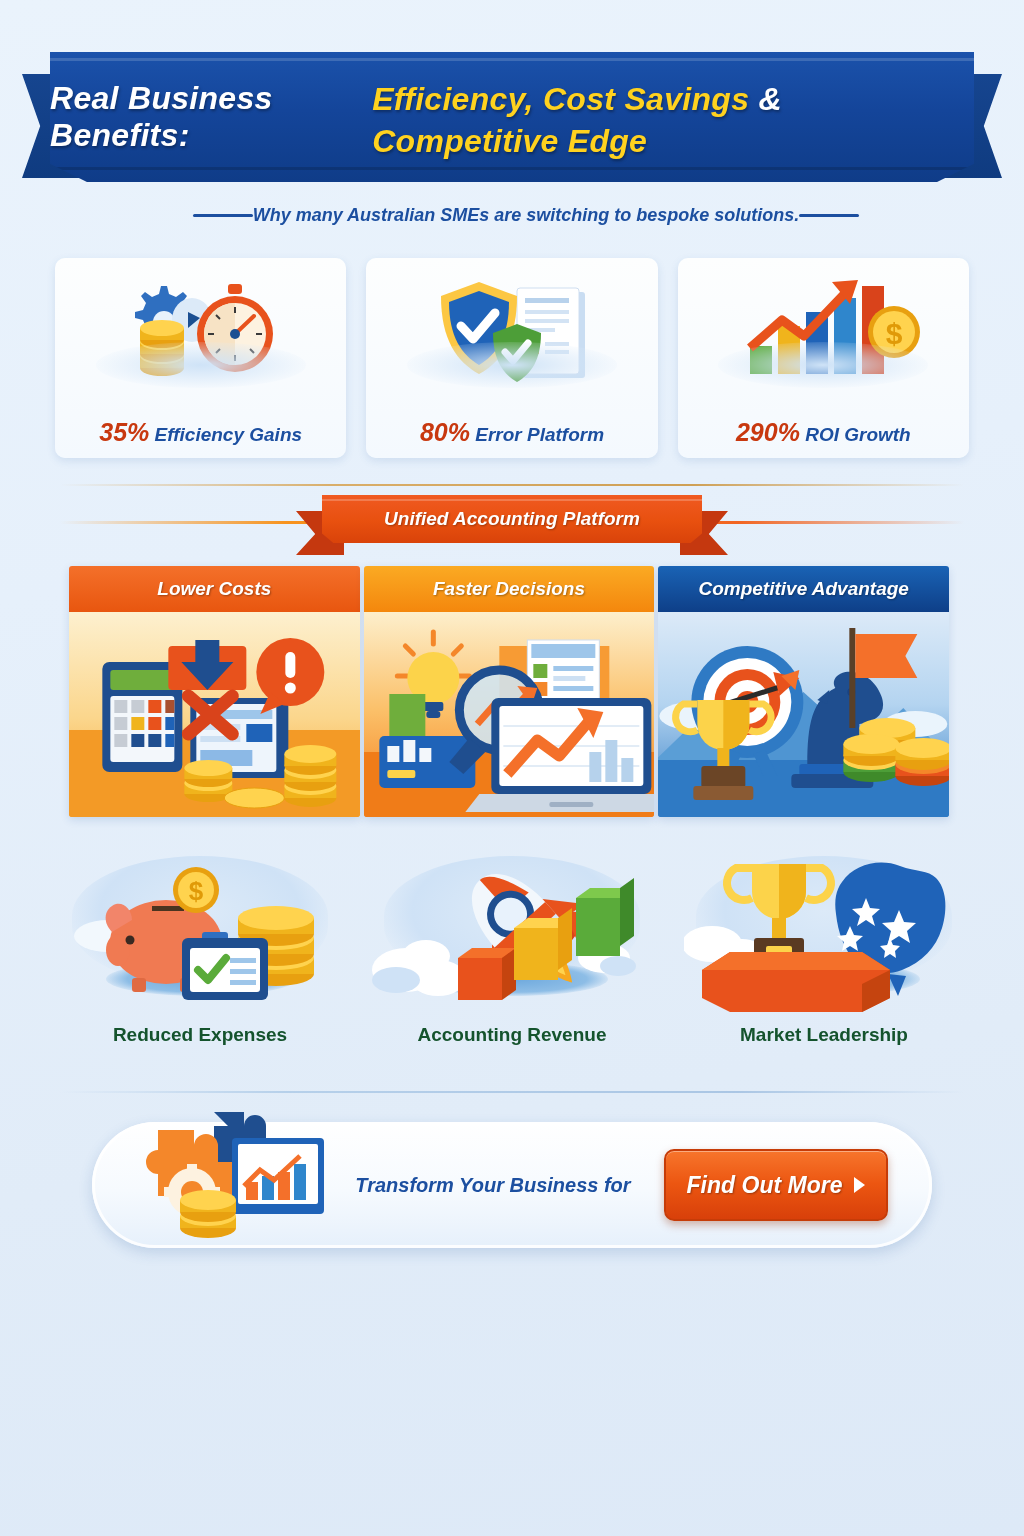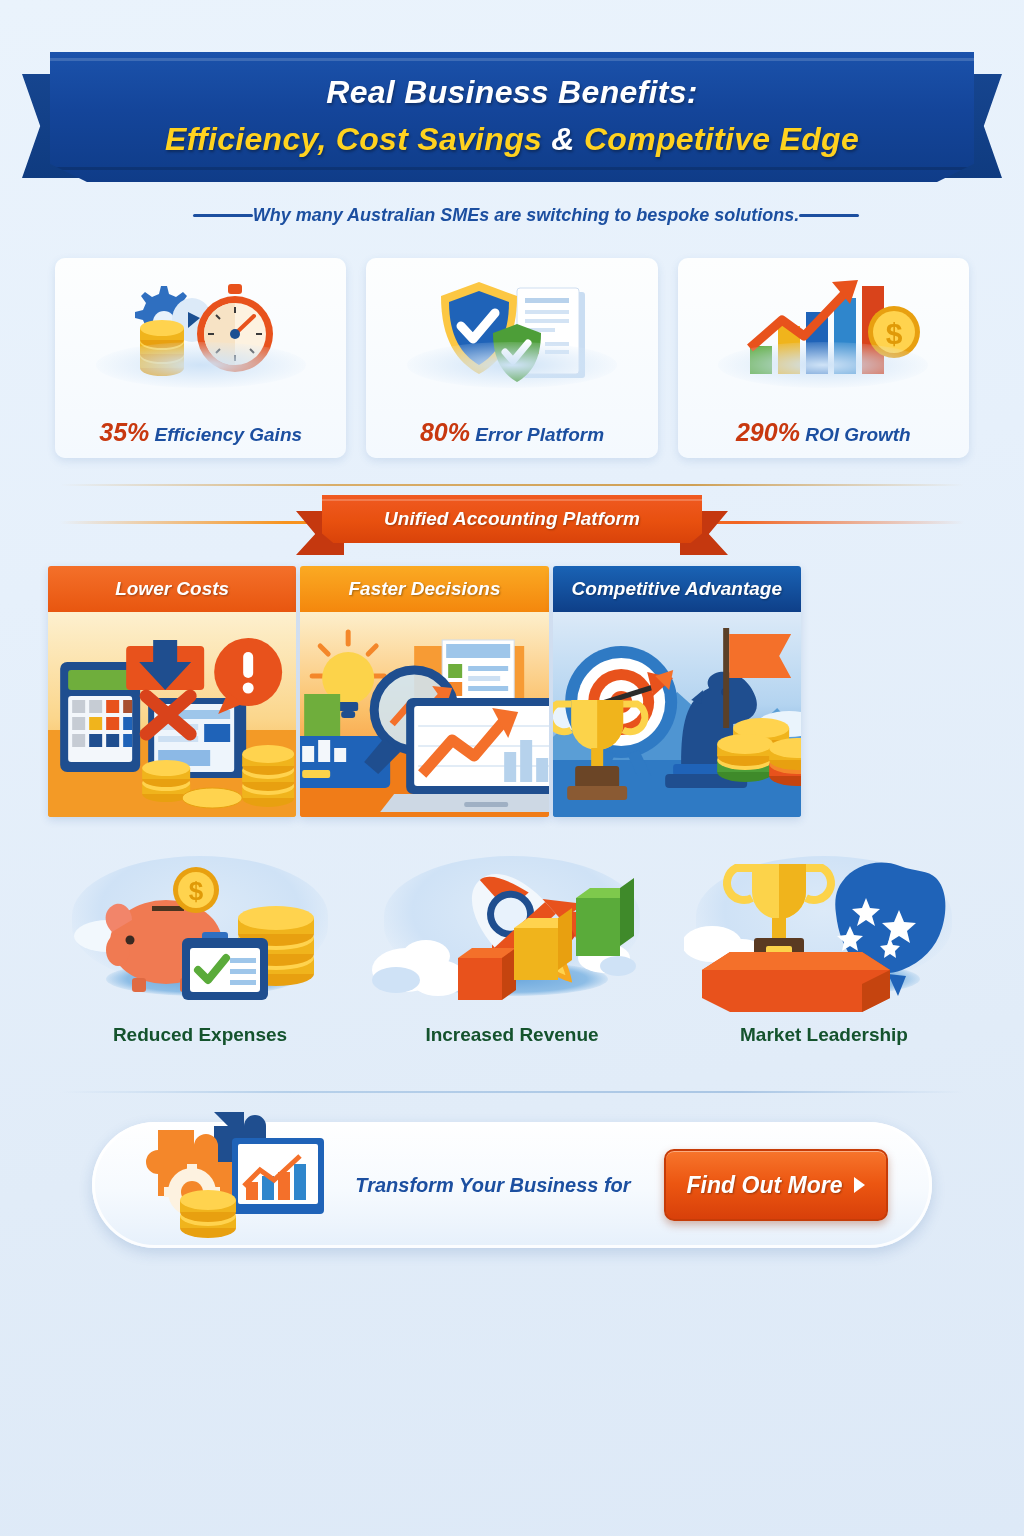--- a/index.html
+++ b/index.html
@@ -13,21 +13,21 @@
   
   .header-wrap{ position:absolute; left:0; top:52px; width:1024px; height:150px; }
   .ribbon-tail{ position:absolute; top:22px; width:70px; height:104px; background:linear-gradient(180deg,#16458f 0%,#0f3b80 100%); }
   .ribbon-tail.left{ left:22px; clip-path:polygon(0 0,100% 0,100% 100%,0 100%,26% 50%); }
   .ribbon-tail.right{ right:22px; clip-path:polygon(0 0,100% 0,74% 50%,100% 100%,0 100%); }
   .ribbon-main{
     position:absolute; left:50px; top:0; width:924px; height:130px;
     background:linear-gradient(180deg,#1b52ab 0%,#14459a 45%,#0f3c88 100%);
     clip-path:polygon(0 0,100% 0,100% 86%,96% 100%,4% 100%,0 86%);
     box-shadow:0 4px 10px rgba(10,45,100,.28);
-    display:flex; flex-direction:column; align-items:center; justify-content:center;
+    display:flex; flex-direction:row; align-items:center; justify-content:center;
   }
   .ribbon-main::before{ content:""; position:absolute; left:0; right:0; top:6px; height:3px; background:rgba(255,255,255,.16); }
   .ribbon-main::after{ content:""; position:absolute; left:0; right:0; bottom:12px; height:3px; background:rgba(0,0,0,.16); }
   .title-1{
     font-size:32px; font-weight:bold; font-style:italic; color:#ffffff;
     letter-spacing:.3px; text-shadow:1px 2px 3px rgba(0,0,0,.35); line-height:1.15;
   }
   .title-2{
     font-size:32px; font-weight:bold; font-style:italic; color:#ffd21f;
     letter-spacing:.3px; text-shadow:1px 2px 3px rgba(0,0,0,.35); line-height:1.3; margin-top:8px;
@@ -64,21 +64,21 @@
     position:absolute; left:322px; top:0; width:380px; height:48px;
     background:linear-gradient(180deg,#f05a22 0%,#e8500f 55%,#d9430a 100%);
     clip-path:polygon(0 0,100% 0,100% 80%,97% 100%,3% 100%,0 80%);
     display:flex; align-items:center; justify-content:center;
     box-shadow:0 3px 7px rgba(150,50,10,.3);
   }
   .oribbon-main::before{ content:""; position:absolute; left:0; right:0; top:4px; height:2px; background:rgba(255,255,255,.22); }
   .oribbon-text{ font-size:19px; font-weight:bold; font-style:italic; color:#fff; text-shadow:1px 1px 2px rgba(0,0,0,.3); }
 
   
-  .panels{ position:absolute; top:566px; left:48px; width:753px; display:flex; gap:4px; }
+  .panels{ position:absolute; top:566px; left:69px; width:880px; display:flex; gap:4px; }
   .panel{ flex:1; border-radius:3px; overflow:hidden; box-shadow:0 3px 8px rgba(40,90,160,.16); }
   .panel-head{ height:46px; display:flex; align-items:center; justify-content:center; }
   .panel-head span{ font-size:19px; font-weight:bold; font-style:italic; color:#fff; text-shadow:1px 1px 2px rgba(0,0,0,.33); }
   .ph-1{ background:linear-gradient(180deg,#f4702a 0%,#e8560f 100%); }
   .ph-2{ background:linear-gradient(180deg,#fbaa23 0%,#f4870d 100%); }
   .ph-3{ background:linear-gradient(180deg,#1a63b5 0%,#0e3f88 100%); }
   .panel-body{ height:205px; position:relative; overflow:hidden; }
   .pb-1{ background:linear-gradient(180deg,#fdf0cf 0%,#fbd68c 52%,#f6a02c 100%); }
   .pb-2{ background:linear-gradient(180deg,#fdefcc 0%,#fbc069 48%,#f47a17 100%); }
   .pb-3{ background:linear-gradient(180deg,#dceaf8 0%,#b4d4f0 45%,#2e7ac4 100%); }
@@ -533,21 +533,21 @@
             <path d="M86 96 l14-10 h44 l-14 10z" fill="#ffd34e"></path>
           <path d="M130 86 l14-10 v52 l-14 10z" fill="#e8a010"></path>
         </g>
         <g transform="translate(118,-44)">
           <path d="M86 90 h44 v58 h-44z" fill="#5aab3a"></path>
             <path d="M86 90 l14-10 h44 l-14 10z" fill="#7ec94c"></path>
           <path d="M130 80 l14-10 v58 l-14 10z" fill="#3f8a2a"></path>
         </g>
       </svg>
     </div>
-    <div class="blabel">Increased Revenue</div>
+    <div class="blabel">Accounting Revenue</div>
   </div>
 
   <div class="bcell">
     <div class="bart">
       <div class="bart-bg"></div><div class="bart-ellipse"></div>
       <svg width="280" height="160" viewBox="0 0 280 160" style="position:relative">
         <g fill="#fff">
             <ellipse cx="28" cy="92" rx="30" ry="18"></ellipse>
             <ellipse cx="58" cy="100" rx="22" ry="13"></ellipse>
           </g>

